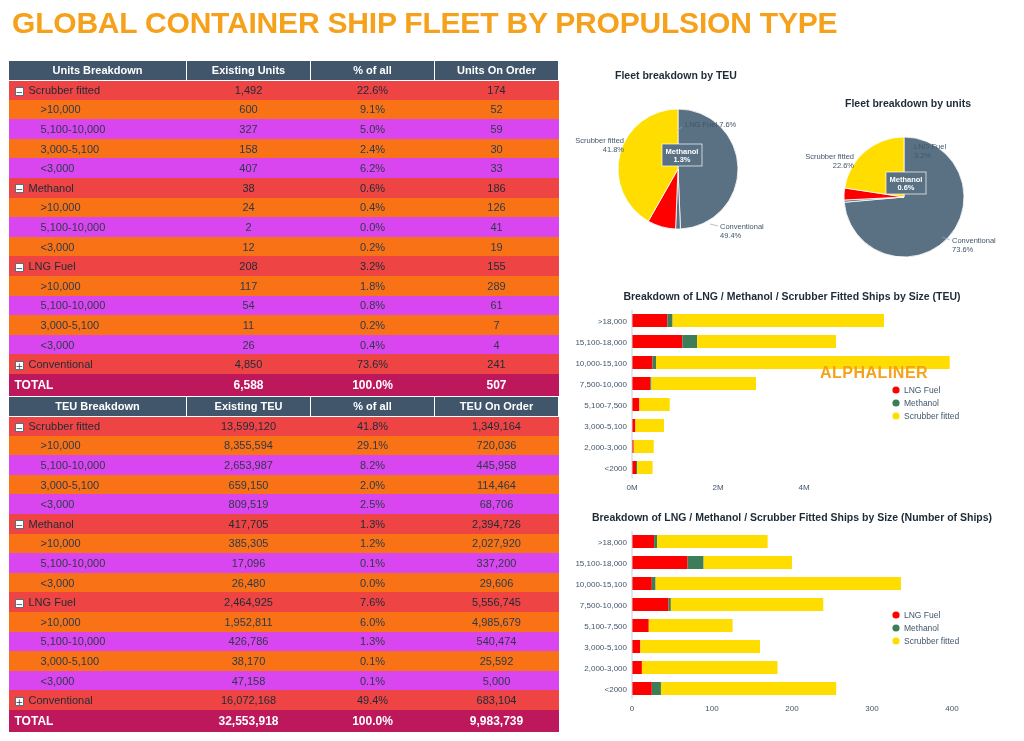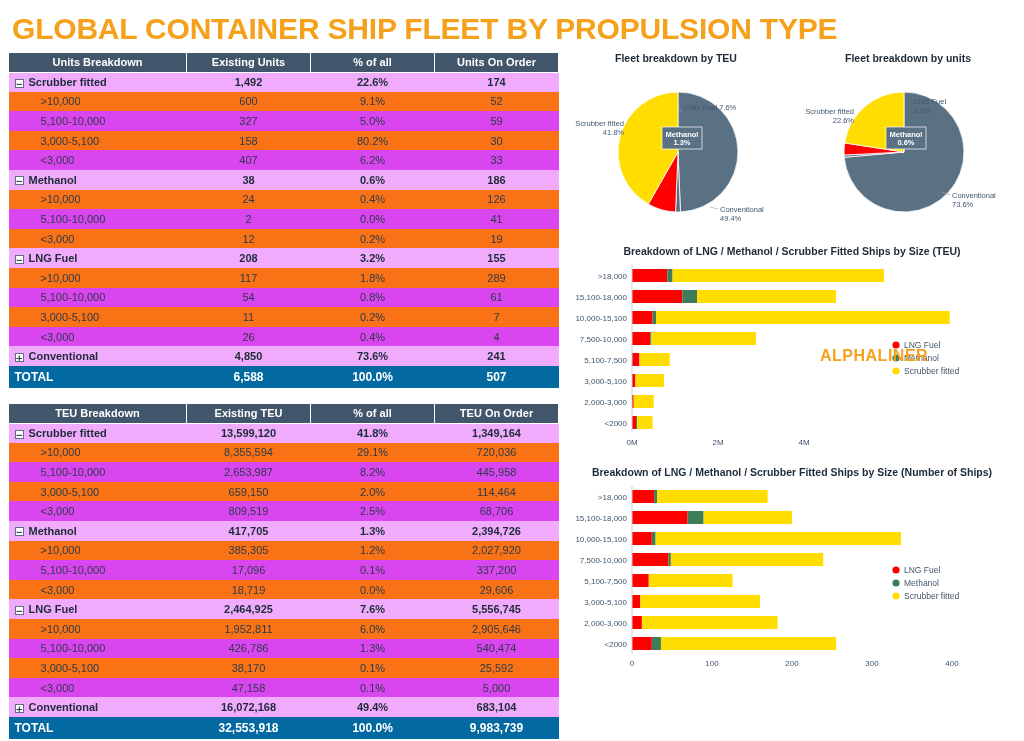--- a/index.html
+++ b/index.html
@@ -10,44 +10,44 @@
     font-family:"Liberation Sans", sans-serif;
     color:#2b3a4a;
     overflow:hidden;
     position:relative;
   }
   #title {
     color:#F5A11B;
     font-size:30px;
     font-weight:bold;
     letter-spacing:-0.2px;
-    padding:12px 0 6px 12px;
+    padding:6px 0 6px 12px;
     white-space:nowrap;
   }
-  #layout { display:flex; width:1024px; height:686px; }
+  #layout { display:flex; width:1024px; height:686px;align-items:flex-end; }
   #left { width:560px; padding-left:8px; }
   #right { width:464px; position:relative; }
 
   table.grid { border-collapse:collapse; width:550px; table-layout:fixed; }
   table.grid td { height:19.6px; font-size:11px; padding:0 6px; }
   .hdr td {
     background:#41566B; color:#ffffff; font-weight:bold; font-size:12px;
     text-align:center; height:25px; border:1px solid #ffffff;
   }
   .hdr td.first { text-align:center; }
   col.c1 { width:178px; }
   col.c2 { width:124px; }
   col.c3 { width:124px; }
   col.c4 { width:124px; }
   td.lbl { text-align:left; }
   td.num { text-align:center; }
-  tr.grp td { background:#f0abfc; font-weight:bold; color:#1d2b38; }
+  tr.grp td { background:#ef4444; font-weight:normal; color:#1d2b38; }
   tr.odd td { background:#d946ef; }
   tr.even td { background:#f97316; }
-  tr.total td { background:#0369a1; color:#ffffff; font-weight:bold; font-size:12px; height:22px; }
+  tr.total td { background:#be185d; color:#ffffff; font-weight:bold; font-size:12px; height:22px; }
   .expander {
     display:inline-block; width:9px; height:9px; line-height:8px;
     border:1px solid #5c6f80; text-align:center; font-size:9px;
     margin-right:5px; vertical-align:middle; background:#ffffff; color:#2b3a4a;
     font-family:"DejaVu Sans", sans-serif;
   }
   .indent { padding-left:26px; display:inline-block; }
 
   .chart-title { font-size:10.5px; font-weight:bold; text-align:center; color:#1d2b38; }
   .alphaliner {
@@ -93,21 +93,21 @@
           </tr>
           <tr class="odd">
             <td class="lbl"><span class="indent">5,100-10,000</span></td>
             <td class="num">327</td>
             <td class="num">5.0%</td>
             <td class="num">59</td>
           </tr>
           <tr class="even">
             <td class="lbl"><span class="indent">3,000-5,100</span></td>
             <td class="num">158</td>
-            <td class="num">80.2%</td>
+            <td class="num">2.4%</td>
             <td class="num">30</td>
           </tr>
           <tr class="odd">
             <td class="lbl"><span class="indent">&lt;3,000</span></td>
             <td class="num">407</td>
             <td class="num">6.2%</td>
             <td class="num">33</td>
           </tr>
           <tr class="grp">
             <td class="lbl"><span class="expander">−</span><span>Methanol</span></td>
@@ -170,21 +170,21 @@
             <td class="num">241</td>
           </tr>
           <tr class="total">
             <td class="lbl">TOTAL</td>
             <td class="num">6,588</td>
             <td class="num">100.0%</td>
             <td class="num">507</td>
           </tr>
         </tbody>
     </table>
-    <table class="grid" style="margin-top:15px;">
+    <table class="grid" style="margin-top:0px;">
       <colgroup>
           <col class="c1">
           <col class="c2">
           <col class="c3">
           <col class="c4">
         </colgroup>
       <tbody id="teu-head">
           <tr class="hdr">
             <td class="first">TEU Breakdown</td>
             <td>Existing TEU</td>
@@ -236,35 +236,35 @@
             <td class="num">2,027,920</td>
           </tr>
           <tr class="odd">
             <td class="lbl"><span class="indent">5,100-10,000</span></td>
             <td class="num">17,096</td>
             <td class="num">0.1%</td>
             <td class="num">337,200</td>
           </tr>
           <tr class="even">
             <td class="lbl"><span class="indent">&lt;3,000</span></td>
-            <td class="num">18,719</td>
+            <td class="num">26,480</td>
             <td class="num">0.0%</td>
             <td class="num">29,606</td>
           </tr>
           <tr class="grp">
             <td class="lbl"><span class="expander">−</span><span>LNG Fuel</span></td>
             <td class="num">2,464,925</td>
             <td class="num">7.6%</td>
             <td class="num">5,556,745</td>
           </tr>
           <tr class="even">
             <td class="lbl"><span class="indent">&gt;10,000</span></td>
             <td class="num">1,952,811</td>
             <td class="num">6.0%</td>
-            <td class="num">2,905,646</td>
+            <td class="num">4,985,679</td>
           </tr>
           <tr class="odd">
             <td class="lbl"><span class="indent">5,100-10,000</span></td>
             <td class="num">426,786</td>
             <td class="num">1.3%</td>
             <td class="num">540,474</td>
           </tr>
           <tr class="even">
             <td class="lbl"><span class="indent">3,000-5,100</span></td>
             <td class="num">38,170</td>
@@ -307,21 +307,21 @@
             <rect x="102" y="63" width="40" height="22" fill="#5A7184" stroke="#ffffff" stroke-width="0.7"></rect>
             <text x="122" y="73" text-anchor="middle" font-size="7.5" font-weight="bold" fill="#ffffff" font-family="&quot;Liberation Sans&quot;, sans-serif">Methanol</text>
             <text x="122" y="81" text-anchor="middle" font-size="7.5" font-weight="bold" fill="#ffffff" font-family="&quot;Liberation Sans&quot;, sans-serif">1.3%</text>
             <text x="160" y="148" text-anchor="start" font-size="7.5" fill="#41566B" font-family="&quot;Liberation Sans&quot;, sans-serif">Conventional</text>
             <text x="160" y="157" text-anchor="start" font-size="7.5" fill="#41566B" font-family="&quot;Liberation Sans&quot;, sans-serif">49.4%</text>
             <path d="M 150 143 L 158 145" stroke="#9aa8b5" stroke-width="0.7" fill="none"></path>
             <text x="64" y="62" text-anchor="end" font-size="7.5" fill="#41566B" font-family="&quot;Liberation Sans&quot;, sans-serif">Scrubber fitted</text>
             <text x="64" y="71" text-anchor="end" font-size="7.5" fill="#41566B" font-family="&quot;Liberation Sans&quot;, sans-serif">41.8%</text>
           </svg>
       </div>
-      <div style="width:232px;">
+      <div style="width:232px;margin-top:28px;">
         <div class="chart-title">Fleet breakdown by units</div>
         <svg id="pie1" width="232" height="175">
             <path d="M 112 88 L 112.00 28.00 A 60 60 0 1 1 52.23 93.27 Z" fill="#5A7184" stroke="#ffffff" stroke-width="0.8"></path>
             <path d="M 112 88 L 52.23 93.27 A 60 60 0 0 1 52.08 91.01 Z" fill="#5A7184" stroke="#ffffff" stroke-width="0.8"></path>
             <path d="M 112 88 L 52.08 91.01 A 60 60 0 0 1 52.68 78.99 Z" fill="#FF0000" stroke="#ffffff" stroke-width="0.8"></path>
             <path d="M 112 88 L 52.68 78.99 A 60 60 0 0 1 112.00 28.00 Z" fill="#FFDD00" stroke="#ffffff" stroke-width="0.8"></path>
             <text x="122" y="40" text-anchor="start" font-size="7.5" fill="#41566B" font-family="&quot;Liberation Sans&quot;, sans-serif">LNG Fuel</text>
             <text x="122" y="49" text-anchor="start" font-size="7.5" fill="#41566B" font-family="&quot;Liberation Sans&quot;, sans-serif">3.2%</text>
             <rect x="94" y="63" width="40" height="22" fill="#5A7184" stroke="#ffffff" stroke-width="0.7"></rect>
             <text x="114" y="73" text-anchor="middle" font-size="7.5" font-weight="bold" fill="#ffffff" font-family="&quot;Liberation Sans&quot;, sans-serif">Methanol</text>

